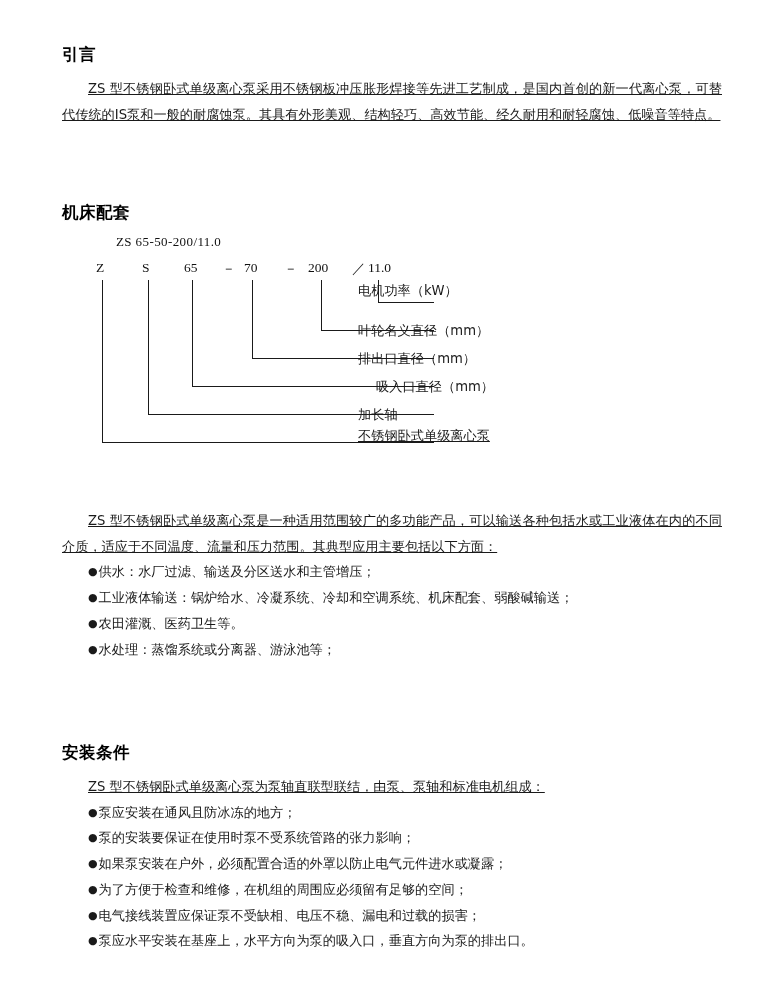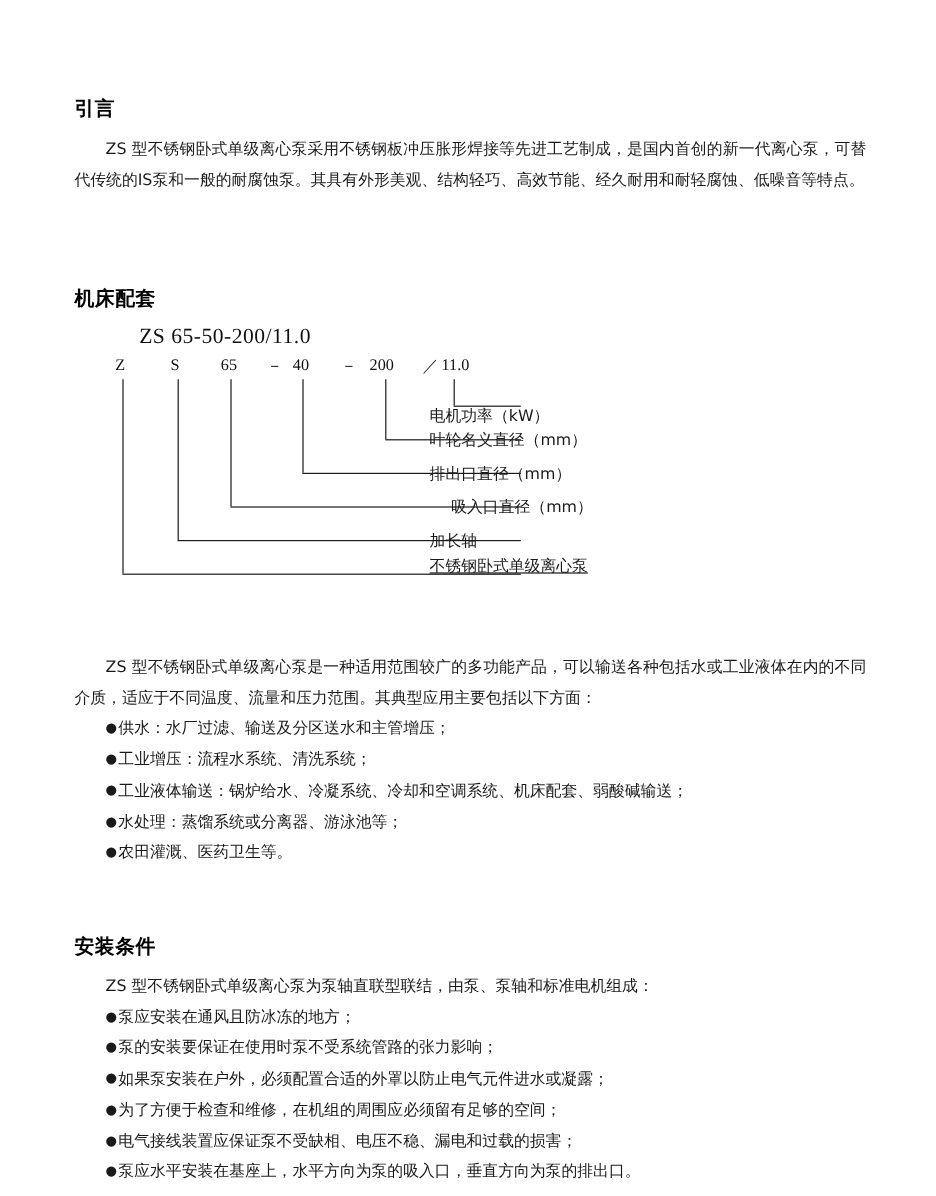--- a/index.html
+++ b/index.html
@@ -19,35 +19,35 @@
     position: absolute;
     left: 0; top: 0;
     width: 780px;
     height: 997px;
     padding: 0;
   }
   .section {
     position: absolute;
     left: 62px;
     width: 660px;
-    margin-top: 36px;
   }
   h2.heading {
     font-size: 16.5px;
     font-weight: bold;
     margin: 0 0 10px 0;
     letter-spacing: 0.5px;
     color: #000;
   }
   p.para {
     font-size: 13.2px;
     line-height: 1.95;
     margin: 0;
     text-align: justify;
     color: #1a1a1a;
+    text-decoration: underline;
   }
   p.indent {
     text-indent: 26px;
   }
   ul.bullets {
     list-style: none;
     margin: 0;
     padding: 0 0 0 26px;
   }
   ul.bullets li {
@@ -65,21 +65,21 @@
   
   .model-diagram {
     position: relative;
     height: 230px;
     margin-top: 4px;
   }
   .model-code {
     position: absolute;
     left: 54px;
     top: 0px;
-    font-size: 18px;
+    font-size: 13px;
     font-family: "Liberation Serif", serif;
     letter-spacing: 0.4px;
     color: #111;
   }
   .seg {
     position: absolute;
     top: 26px;
     font-size: 13.5px;
     font-family: "Liberation Serif", serif;
     color: #111;
@@ -125,29 +125,29 @@
     <h2 class="heading">机床配套</h2>
 
     <div class="model-diagram">
 
       <div class="model-code">ZS 65-50-200/11.0</div>
 
       <div class="seg seg-z">Z</div>
       <div class="seg seg-s">S</div>
       <div class="seg seg-65">65</div>
       <div class="seg seg-d1">－</div>
-      <div class="seg seg-50">40</div>
+      <div class="seg seg-50">70</div>
       <div class="seg seg-d2">－</div>
       <div class="seg seg-200">200</div>
       <div class="seg seg-sl">／</div>
       <div class="seg seg-110">11.0</div>
 
       <div class="vline" style="left:316px; top:46px; height:22px;"></div>
       <div class="hline" style="left:316px; top:68px; width:56px;"></div>
-      <div class="leaf-label" style="left:296px; top:68px;">电机功率（kW）</div>
+      <div class="leaf-label" style="left:296px; top:48px;">电机功率（kW）</div>
 
       <div class="vline" style="left:259px; top:46px; height:50px;"></div>
       <div class="hline" style="left:259px; top:96px; width:113px;"></div>
       <div class="leaf-label" style="left:296px; top:88px;">叶轮名义直径（mm）</div>
 
       <div class="vline" style="left:190px; top:46px; height:78px;"></div>
       <div class="hline" style="left:190px; top:124px; width:182px;"></div>
       <div class="leaf-label" style="left:296px; top:116px;">排出口直径（mm）</div>
 
       <div class="vline" style="left:130px; top:46px; height:106px;"></div>
@@ -162,24 +162,23 @@
       <div class="hline" style="left:40px; top:208px; width:332px;"></div>
       <div class="leaf-label" style="left:296px; top:193px;text-decoration:underline;">不锈钢卧式单级离心泵</div>
 
     </div>
   </div>
 
   <div class="section" style="top:508px;">
     <p class="para indent">ZS 型不锈钢卧式单级离心泵是一种适用范围较广的多功能产品，可以输送各种包括水或工业液体在内的不同介质，适应于不同温度、流量和压力范围。其典型应用主要包括以下方面：</p>
     <ul class="bullets">
       <li><span class="bullet-dot">●</span><span>供水：水厂过滤、输送及分区送水和主管增压；</span></li>
-      <li><span class="bullet-dot">●</span><span>工业增压：流程水系统、清洗系统；</span></li>
       <li><span class="bullet-dot">●</span><span>工业液体输送：锅炉给水、冷凝系统、冷却和空调系统、机床配套、弱酸碱输送；</span></li>
+      <li><span class="bullet-dot">●</span><span>农田灌溉、医药卫生等。</span></li>
       <li><span class="bullet-dot">●</span><span>水处理：蒸馏系统或分离器、游泳池等；</span></li>
-      <li><span class="bullet-dot">●</span><span>农田灌溉、医药卫生等。</span></li>
     </ul>
   </div>
 
   <div class="section" style="top:742px;">
     <h2 class="heading">安装条件</h2>
     <p class="para indent">ZS 型不锈钢卧式单级离心泵为泵轴直联型联结，由泵、泵轴和标准电机组成：</p>
     <ul class="bullets">
       <li><span class="bullet-dot">●</span><span>泵应安装在通风且防冰冻的地方；</span></li>
       <li><span class="bullet-dot">●</span><span>泵的安装要保证在使用时泵不受系统管路的张力影响；</span></li>
       <li><span class="bullet-dot">●</span><span>如果泵安装在户外，必须配置合适的外罩以防止电气元件进水或凝露；</span></li>

